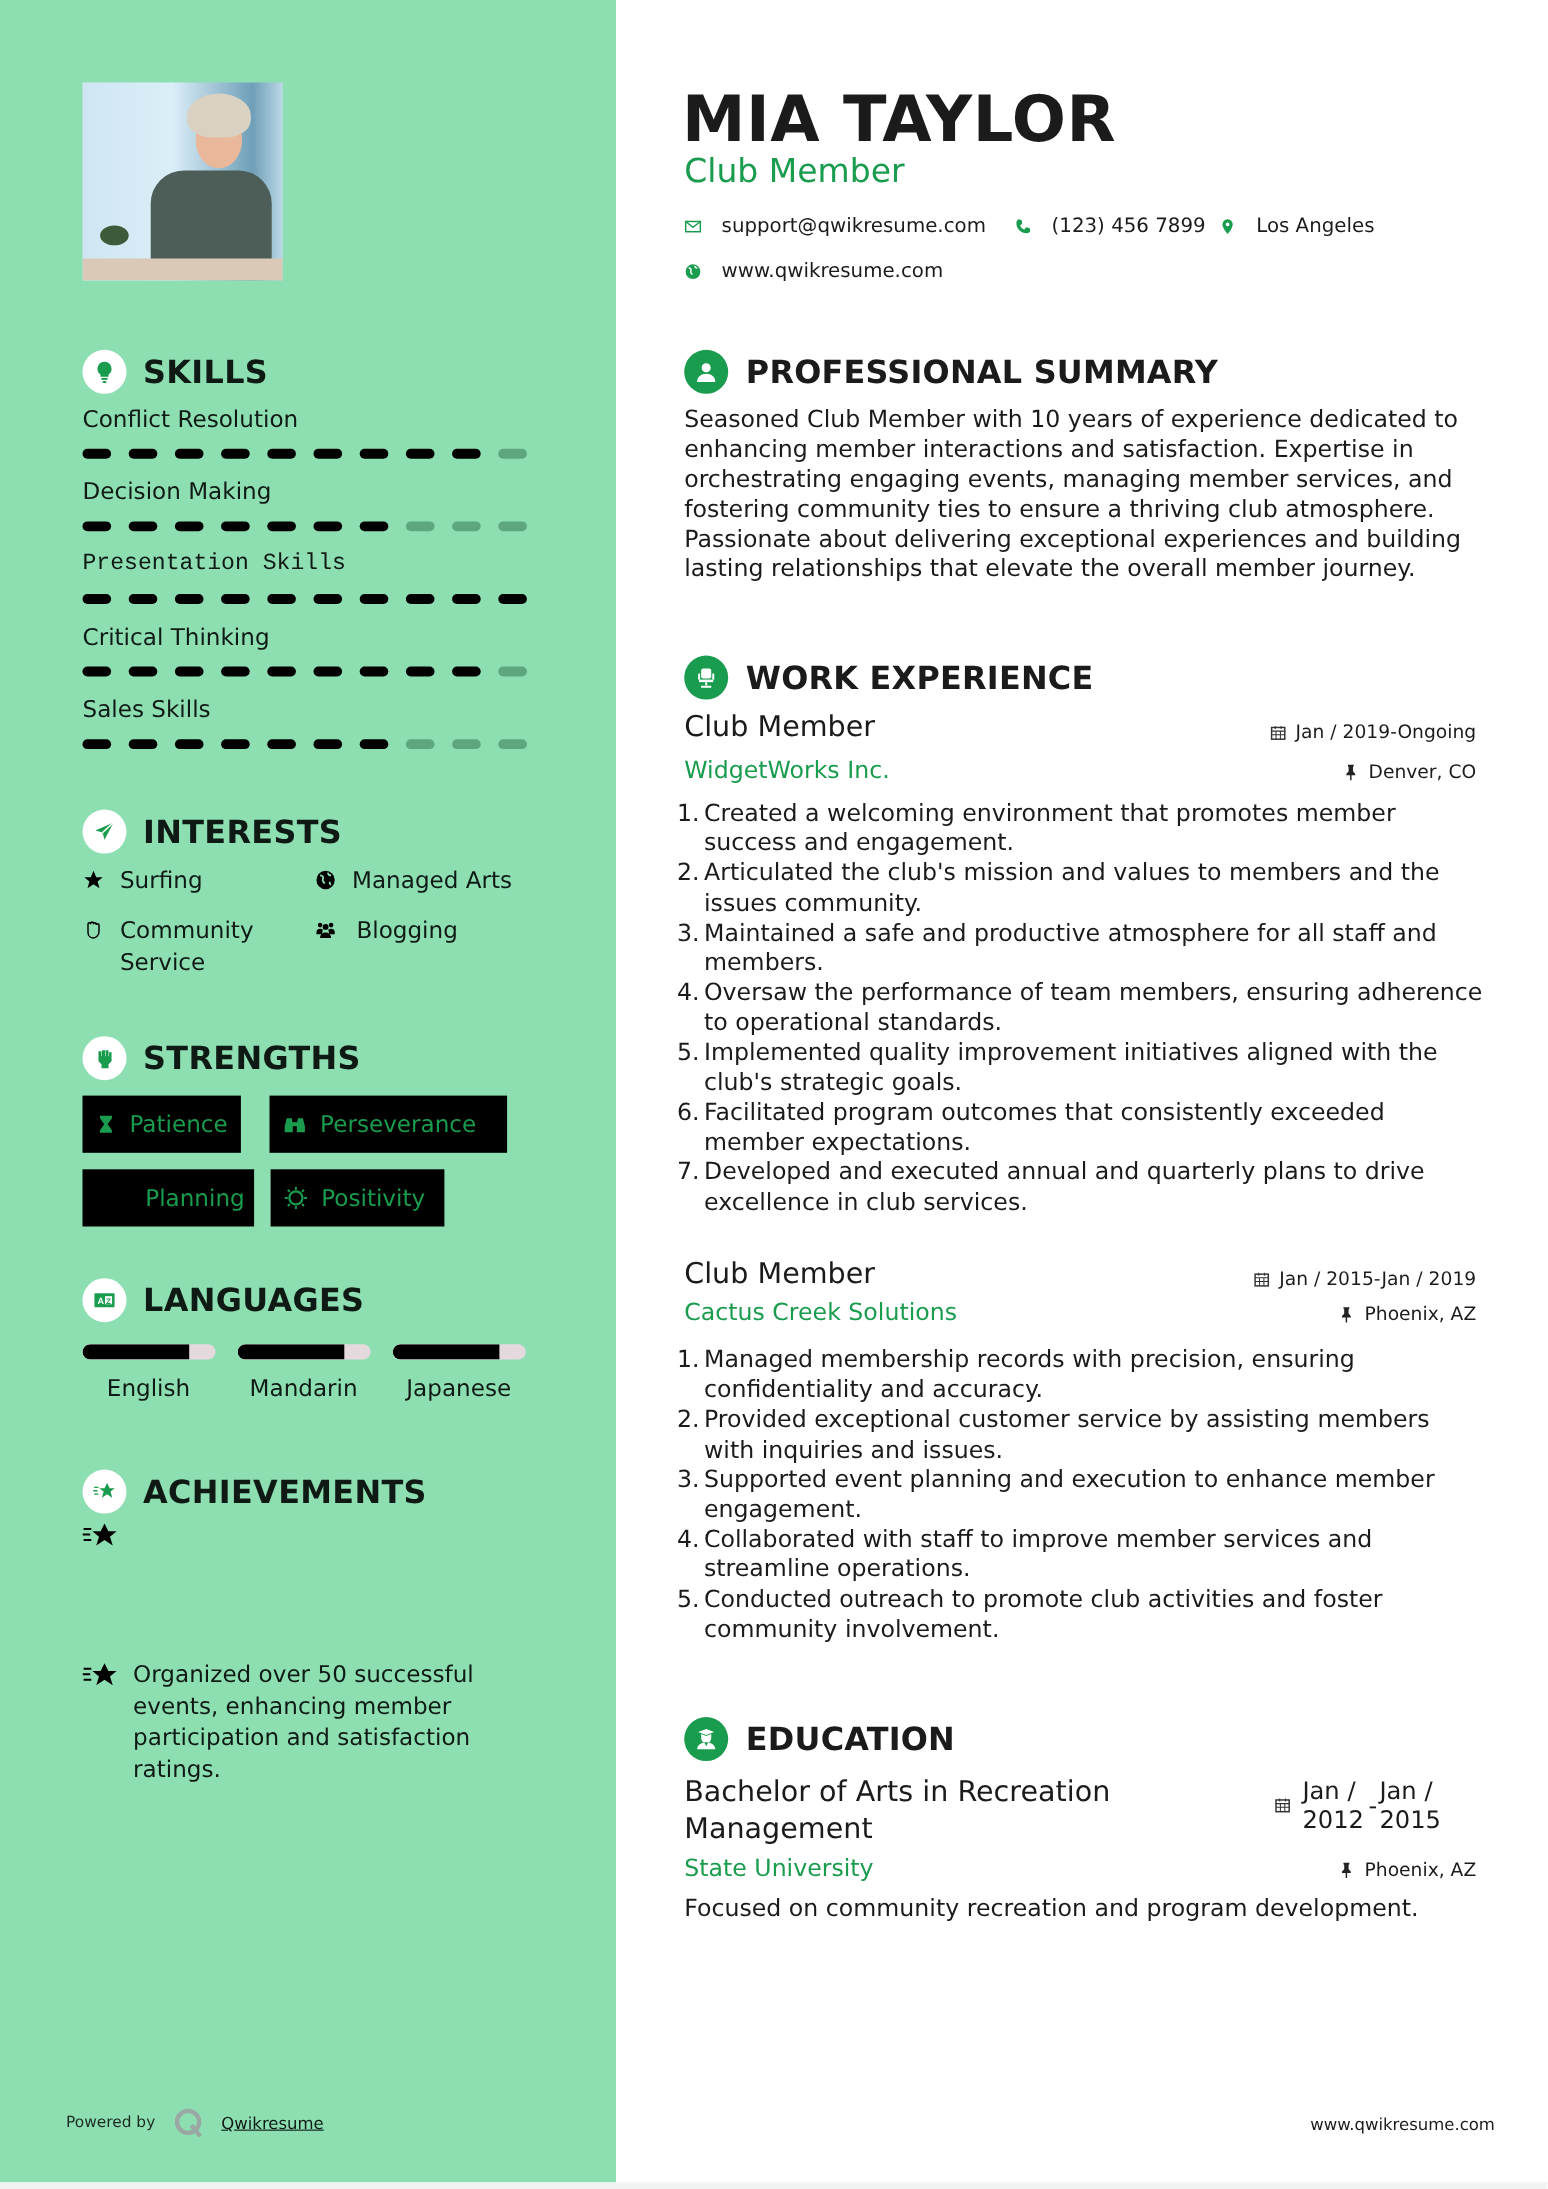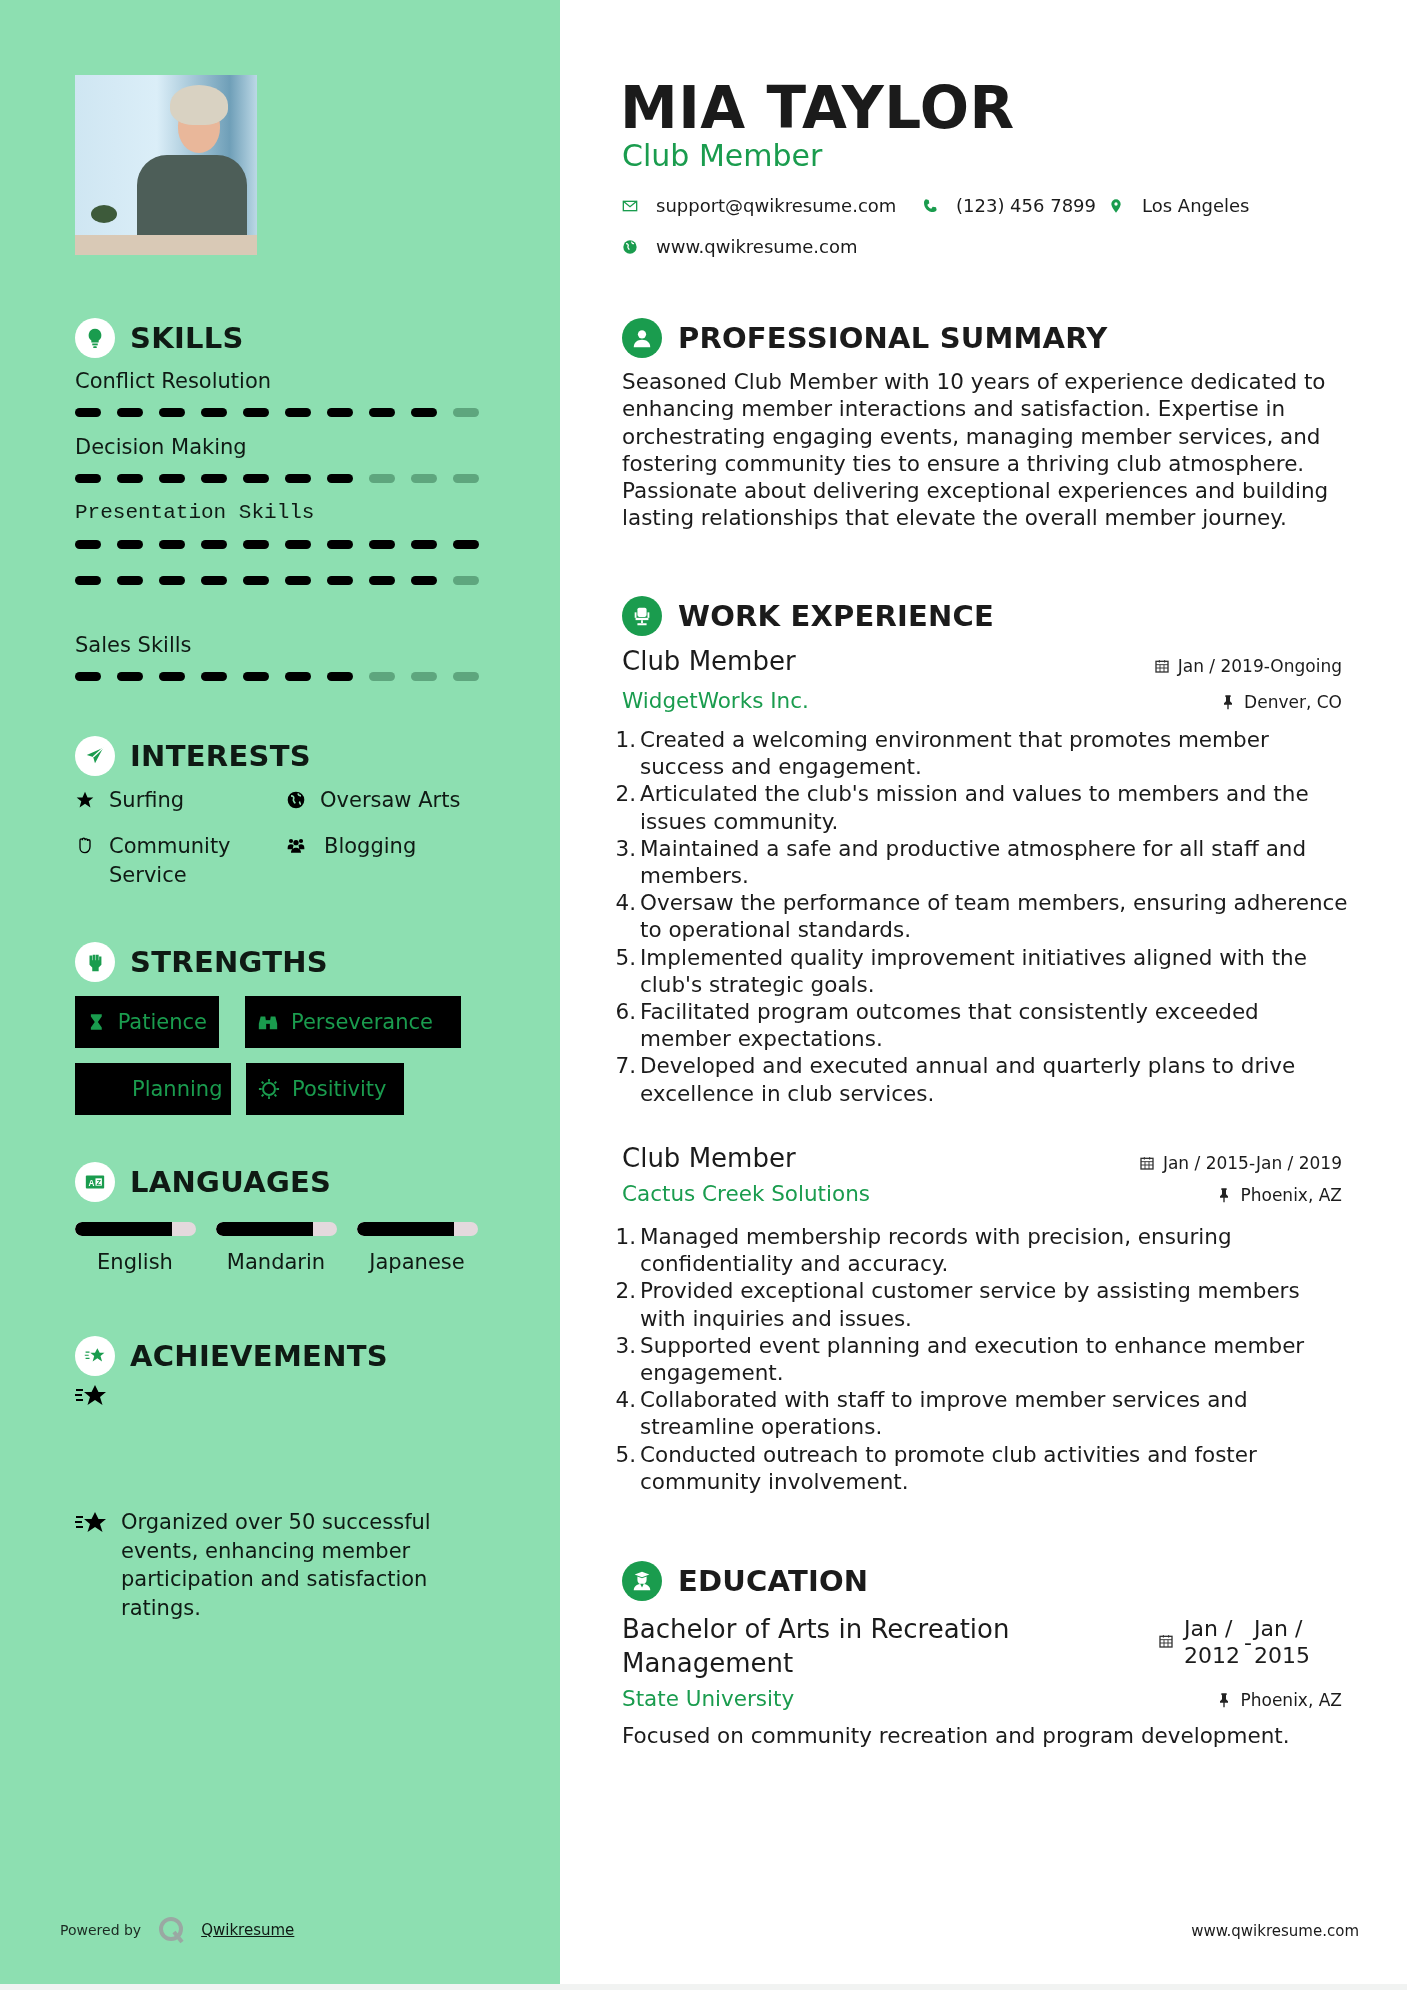--- a/index.html
+++ b/index.html
@@ -122,20 +122,21 @@
           <span class="dash"></span>
           <span class="dash"></span>
           <span class="dash"></span>
           <span class="dash"></span>
           <span class="dash"></span>
           <span class="dash"></span>
           <span class="dash"></span>
         </div>
       </div>
       <div class="skill" style="top: 564px;">
+        <div class="skill-name">Critical Thinking</div>
         <div class="dashes">
           <span class="dash"></span>
           <span class="dash"></span>
           <span class="dash"></span>
           <span class="dash"></span>
           <span class="dash"></span>
           <span class="dash"></span>
           <span class="dash"></span>
           <span class="dash"></span>
           <span class="dash"></span>
@@ -176,21 +177,21 @@
       </span>
     <span>Surfing</span>
   </div>
   <div class="interest" style="left:286px;top:786px;width:220px;">
     <span class="ic" style="width:34px;">
         <svg viewBox="0 0 24 24">
           <circle cx="12" cy="12" r="10" fill="#000"></circle>
           <path d="M6 7c3 0 4 2 3 4s1 3 2 5M15 4c-1 2 1 3 3 3M16 14c1 1 0 3 2 3" stroke="#8ddfb1" stroke-width="2" fill="none"></path>
         </svg>
       </span>
-    <span>Oversaw Arts</span>
+    <span>Managed Arts</span>
   </div>
   <div class="interest" style="left:75px;top:832px;width:180px;justify-content:center;">
     <span class="ic">
         <svg viewBox="0 0 24 24">
           <path d="M6 8V5a1.5 1.5 0 0 1 3 0V4a1.5 1.5 0 0 1 3 0v1a1.5 1.5 0 0 1 3 0v1a1.5 1.5 0 0 1 3 0v7c0 4-3 7-6 7s-6-2-6-6z" fill="none" stroke="#000" stroke-width="1.6"></path>
         </svg>
       </span>
     <span>Community Service</span>
   </div>
   <div class="interest" style="left:286px;top:832px;width:220px;">

